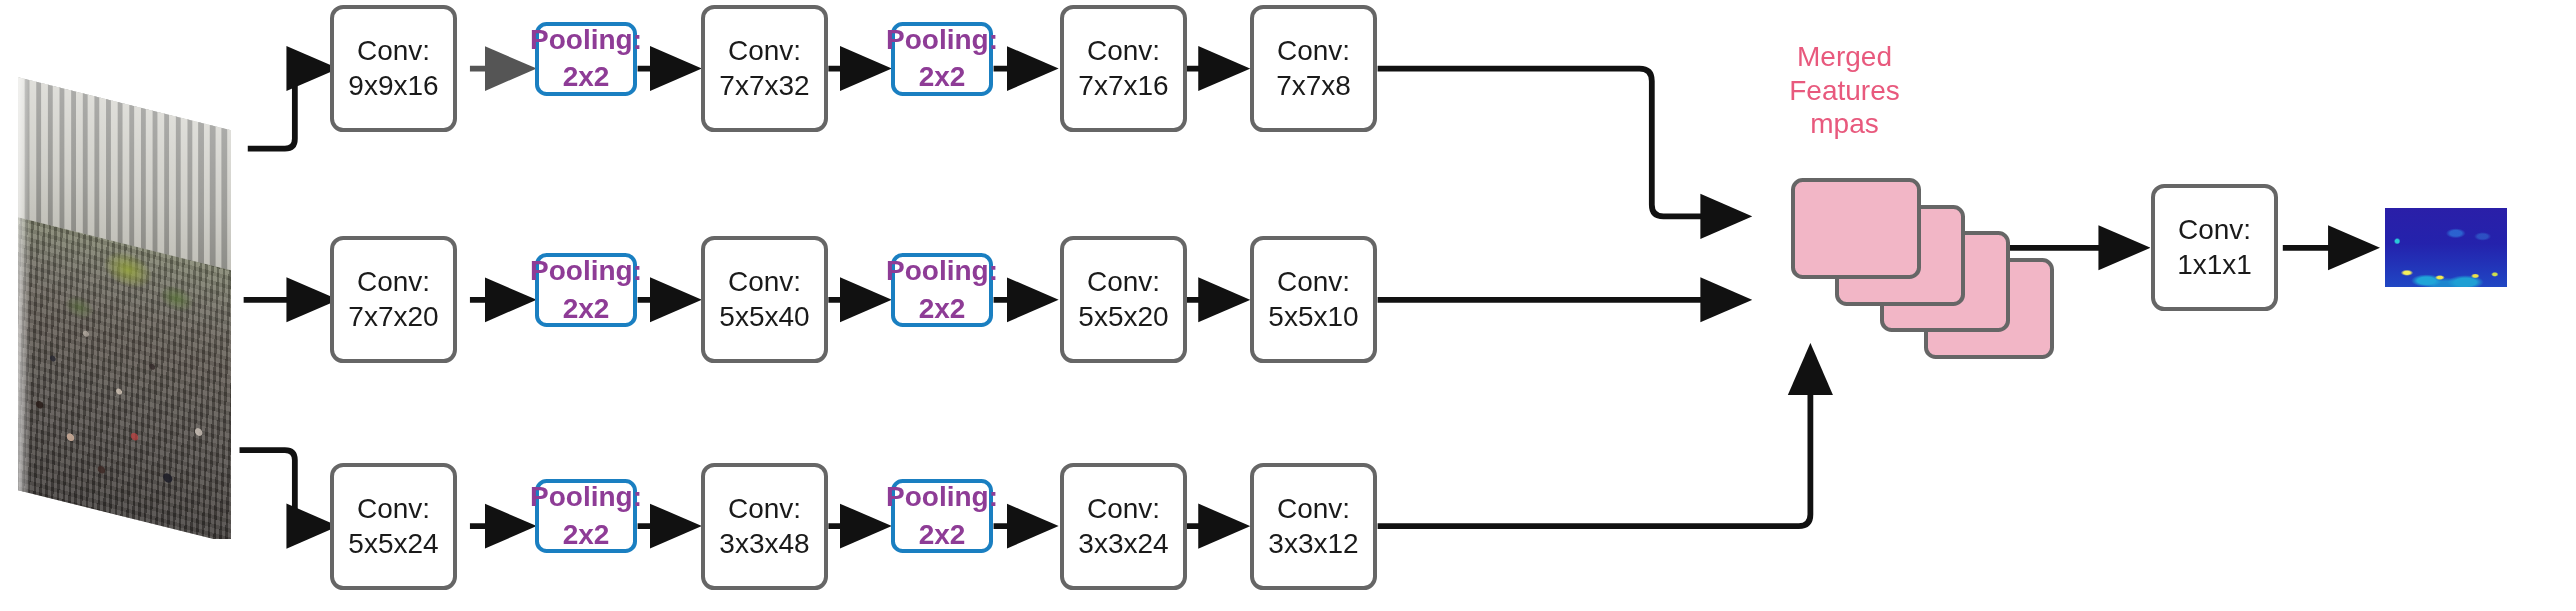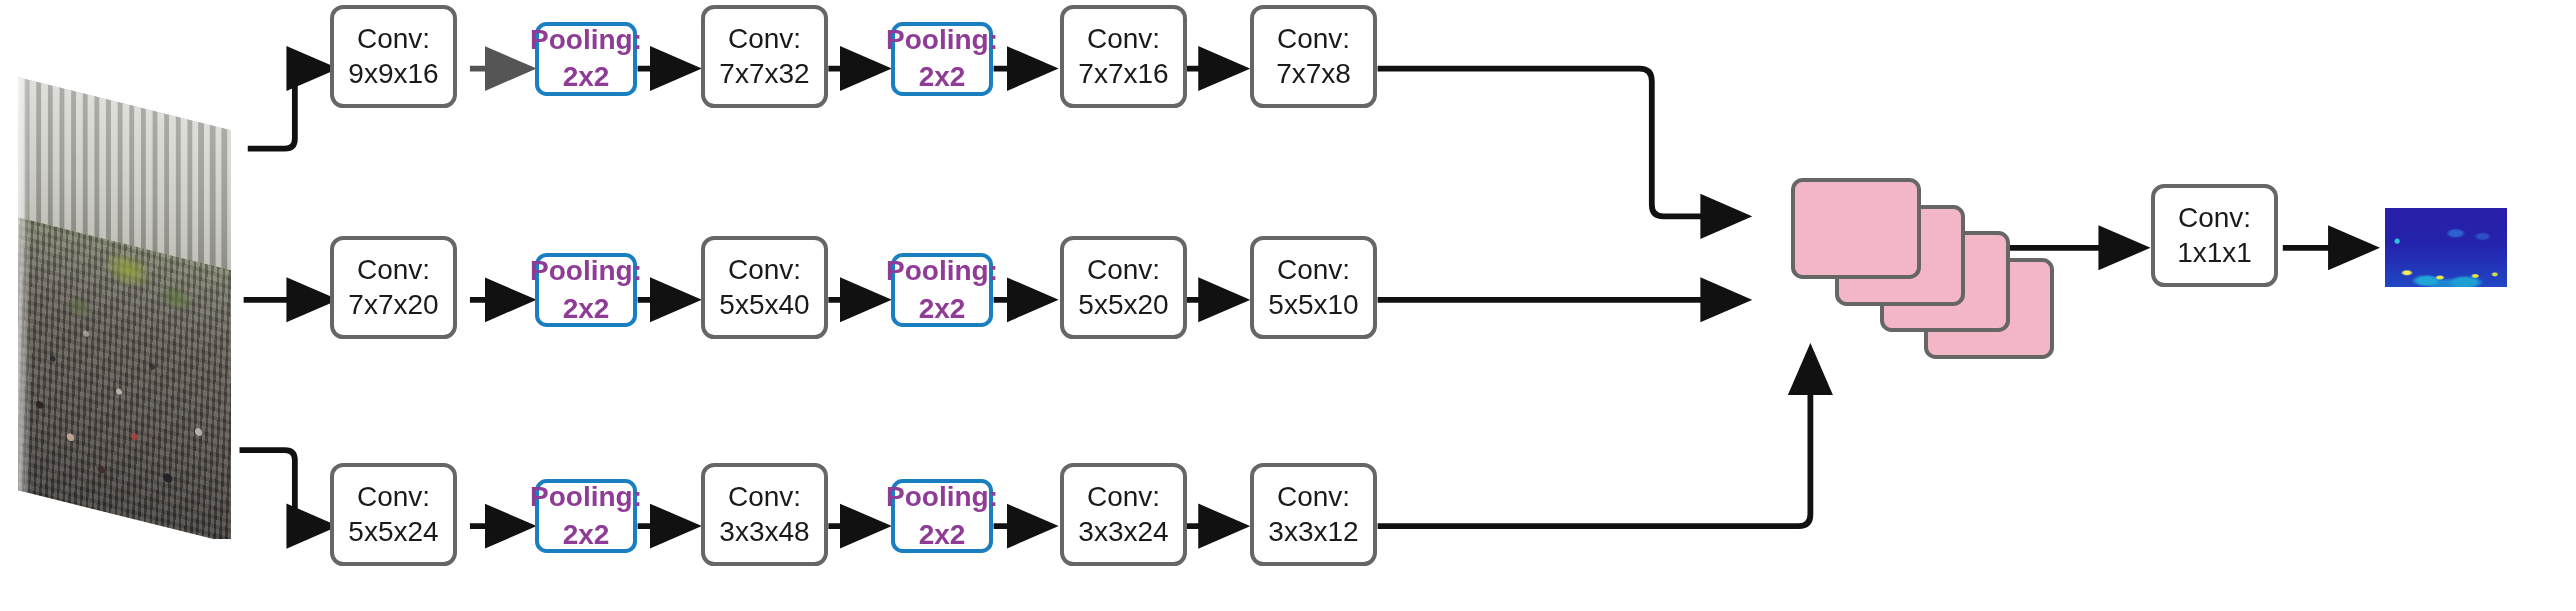--- a/index.html
+++ b/index.html
@@ -19,21 +19,21 @@
     line-height:1.15;
     text-align:center;
   }
   .node .l1,.node .l2{display:block;white-space:nowrap;}
 
   .conv{
     border:4.1px solid #666666;
     color:#1a1a1a;
     font-size:28px;
     width:127px;
-    height:103px;
+    height:127px;
   }
   .conv .l1{margin-bottom:3.3px;}
 
   .pool{
     border:4.1px solid #1a7fc1;
     color:#8e3c96;
     font-weight:bold;
     font-size:28px;
     width:102px;
     height:74px;
@@ -259,20 +259,23 @@
   </div>
   <div class="node conv" style="left:1060px;top:463px;">
     <span class="l1">Conv:</span>
     <span class="l2">3x3x24</span>
   </div>
   <div class="node conv" style="left:1250px;top:463px;">
     <span class="l1">Conv:</span>
     <span class="l2">3x3x12</span>
   </div>
 
+  <div class="cap cap-merged" style="left:1762px;top:40px;width:165px;">Merged
+Features
+mpas</div>
 
   <div class="fmap" style="left:1791px;top:178px;z-index:4;"></div>
   <div class="fmap" style="left:1835px;top:205px;z-index:3;"></div>
   <div class="fmap" style="left:1880px;top:231px;z-index:2;"></div>
   <div class="fmap" style="left:1924px;top:258px;z-index:1;"></div>
 
   <div class="node conv" style="left:2151px;top:184px;">
     <span class="l1">Conv:</span>
     <span class="l2">1x1x1</span>
   </div>

